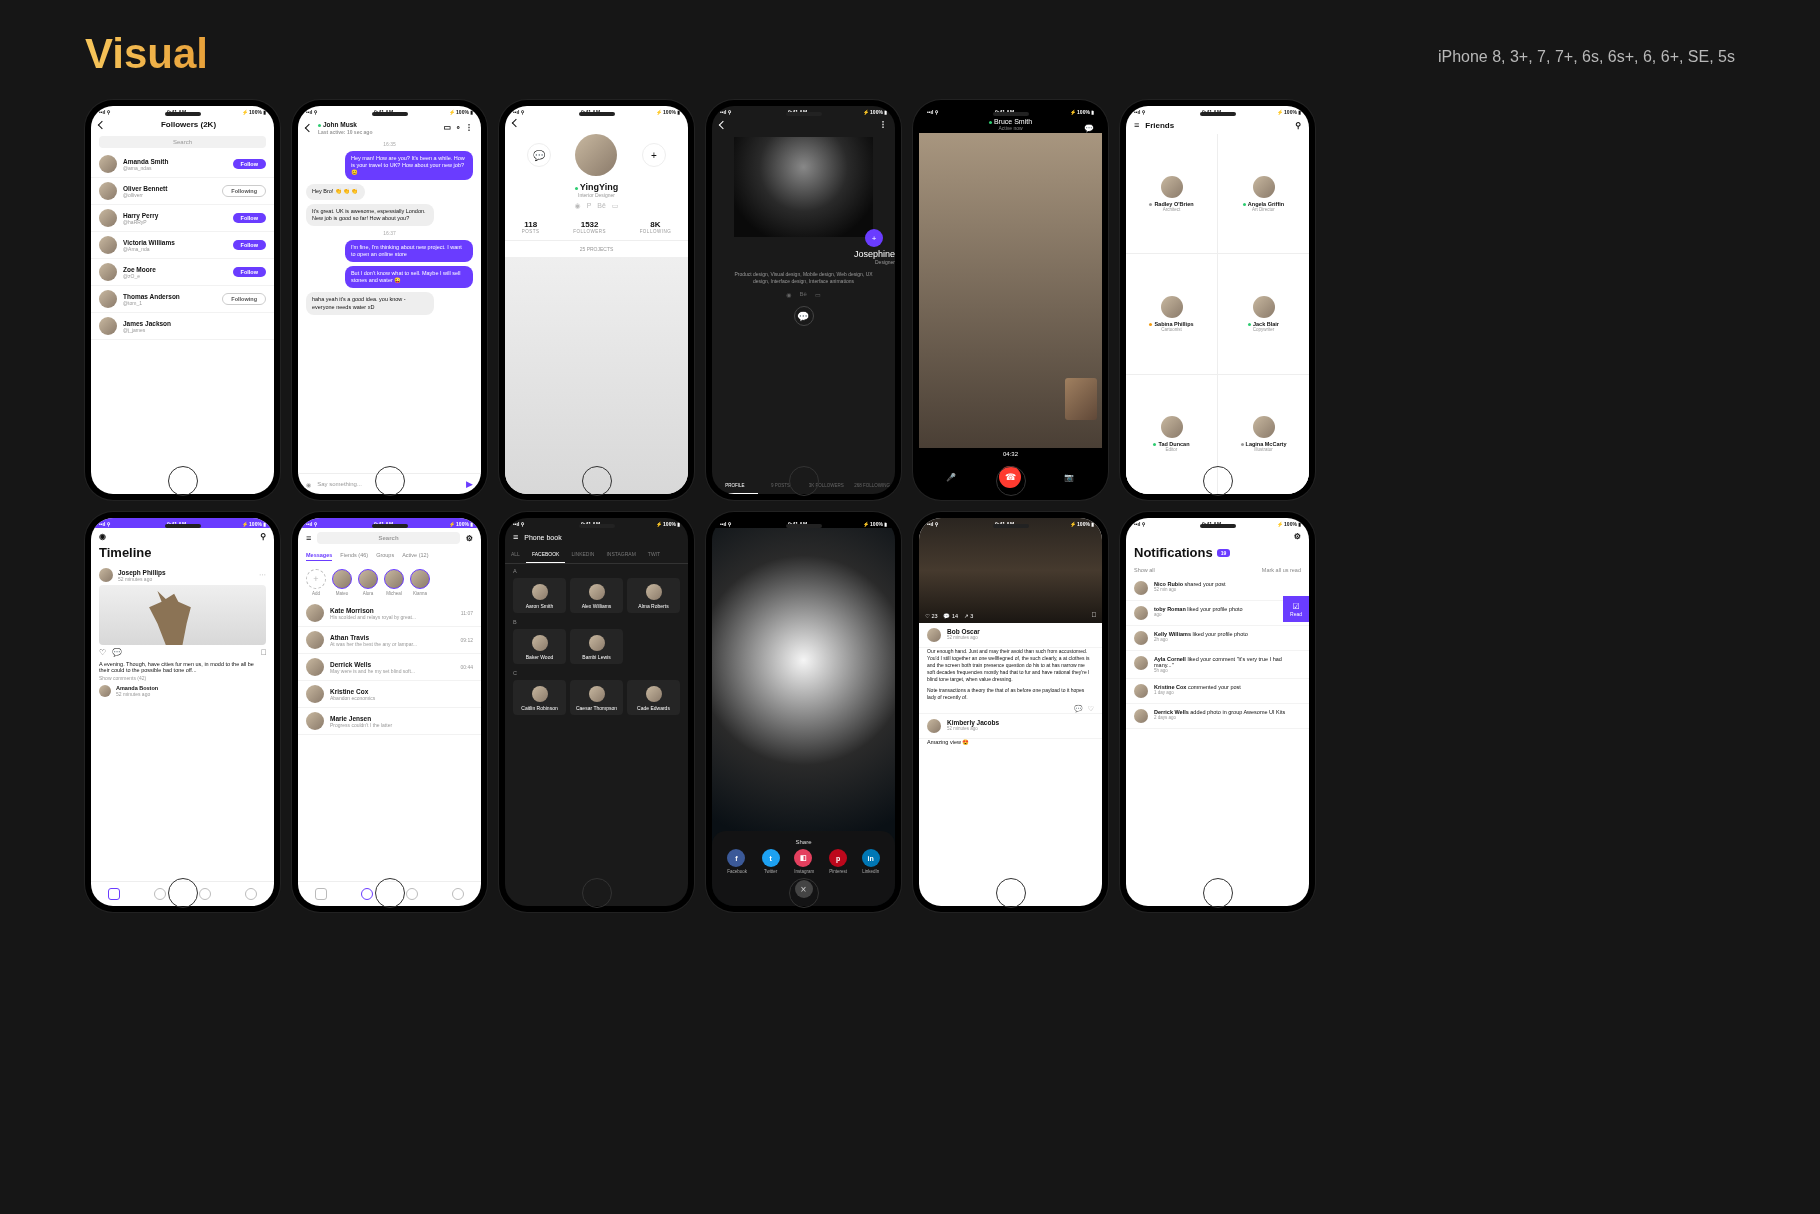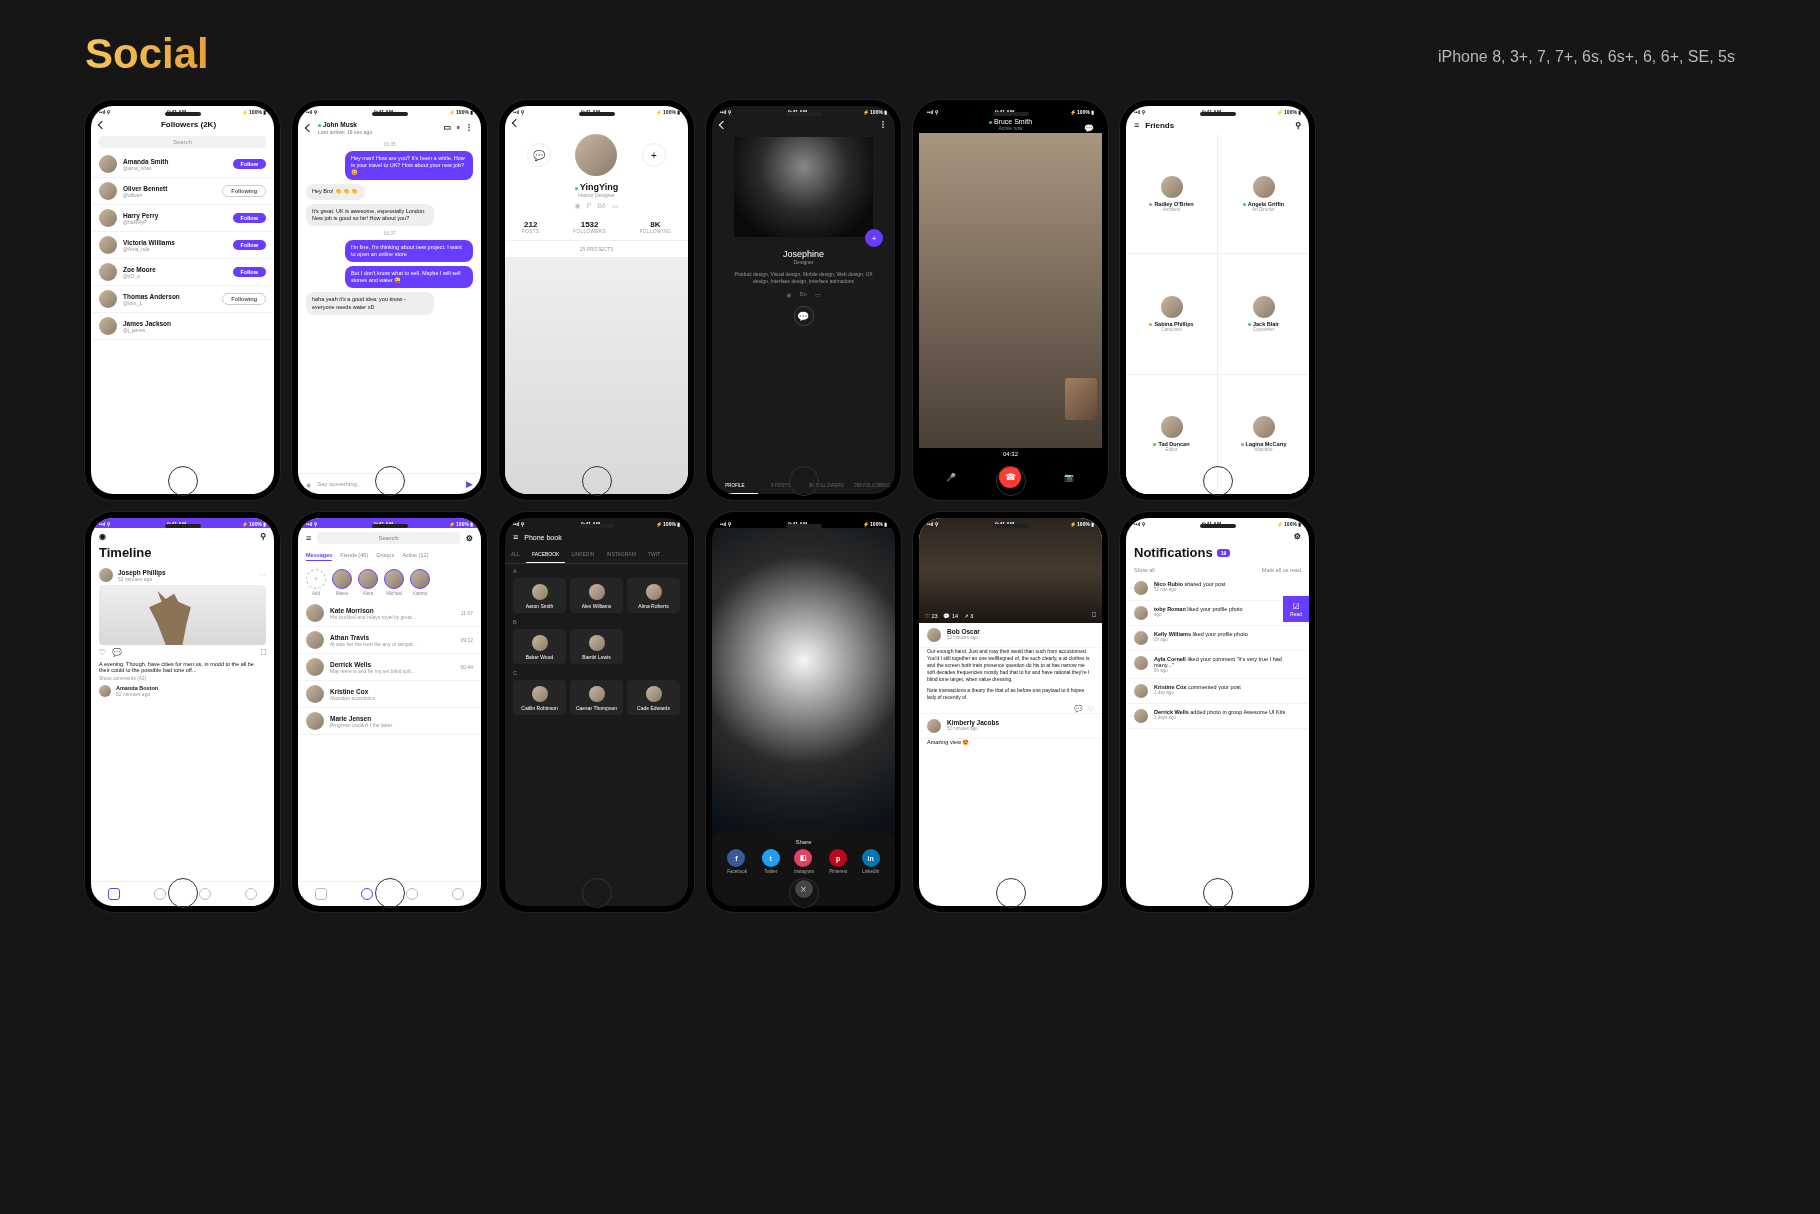--- a/index.html
+++ b/index.html
@@ -80,21 +80,21 @@
 .navbar span.on { border-color:#6a3cff; }
 .cimg { flex:1; background:linear-gradient(180deg,#a8967f 0%,#4a3f35 100%); position:relative; }
 .alley { flex:1; background:linear-gradient(180deg,#2a2520 0%,#463a2e 50%,#1a1612 100%); }
 .dog { flex:1; background:radial-gradient(circle at 50% 35%,#f5f5f5 0%,#2a2a2a 40%,#0a1015 70%); }
 .prsn { flex:1; background:radial-gradient(ellipse at 50% 30%,#888 0%,#2a2a2a 45%,#0a0a0a 80%); }
 .badge { background:#6a3cff; color:#fff; font-size:5px; padding:1px 4px; border-radius:3px; font-weight:600; }
 </style>
 </head>
 <body>
 
-<div class="page-title">Social</div>
+<div class="page-title">Visual</div>
 <div class="page-sub">iPhone 8, 3+, 7, 7+, 6s, 6s+, 6, 6+, SE, 5s</div>
 
 <div class="grid">
 
 <div class="phone">
       <div class="screen">
   <div class="statusbar">
           <span>••ıl ⚲</span>
           <span class="mid">9:41 AM</span>
           <span>⚡100% ▮</span>
@@ -216,21 +216,21 @@
   </div>
   <div style="text-align:center;margin-top:2px"><span class="dot g"></span><span style="font-weight:700;font-size:9px">YingYing</span><div class="hd">Interior Designer</div></div>
   <div style="display:flex;justify-content:center;gap:6px;margin-top:4px;color:#bbb;font-size:7px">
           <span>◉</span>
           <span>P</span>
           <span>Bē</span>
           <span>▭</span>
         </div>
   <div class="stats">
           <div class="stat">
-            <div class="n">212</div>
+            <div class="n">118</div>
             <div class="l">POSTS</div>
           </div>
           <div class="stat">
             <div class="n">1532</div>
             <div class="l">FOLLOWERS</div>
           </div>
           <div class="stat">
             <div class="n">8K</div>
             <div class="l">FOLLOWING</div>
           </div>
@@ -247,21 +247,21 @@
           <span class="mid">9:41 AM</span>
           <span>⚡100% ▮</span>
         </div>
   <div class="hdr dark">
           <span class="back"></span>
           <span style="margin-left:auto">⋮</span>
         </div>
   <div class="prsn" style="flex:0 0 100px;margin:4px 22px;position:relative">
           <div class="circ" style="position:absolute;right:-10px;bottom:-10px;background:#6a3cff;width:18px;height:18px;font-size:8px">+</div>
         </div>
-  <div style="text-align:center;margin-top:8px">
+  <div style="text-align:right;margin-top:8px">
           <div style="font-size:9px;font-weight:500">Josephine</div>
           <div class="hd">Designer</div>
         </div>
   <div style="text-align:center;font-size:5px;color:#999;padding:6px 14px;line-height:1.4">Product design, Visual design, Mobile design, Web design, UX design, Interface design, Interface animations</div>
   <div style="display:flex;justify-content:center;gap:8px;color:#666;font-size:6px">
           <span>◉</span>
           <span>Bē</span>
           <span>▭</span>
         </div>
   <div style="display:flex;justify-content:center;margin-top:8px">

